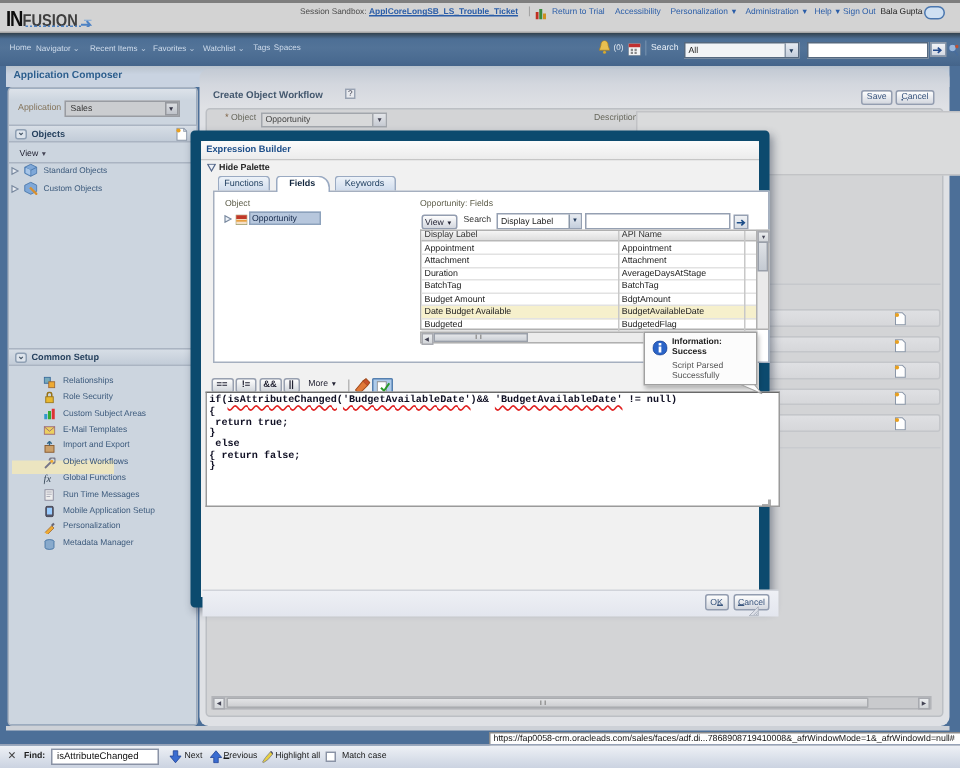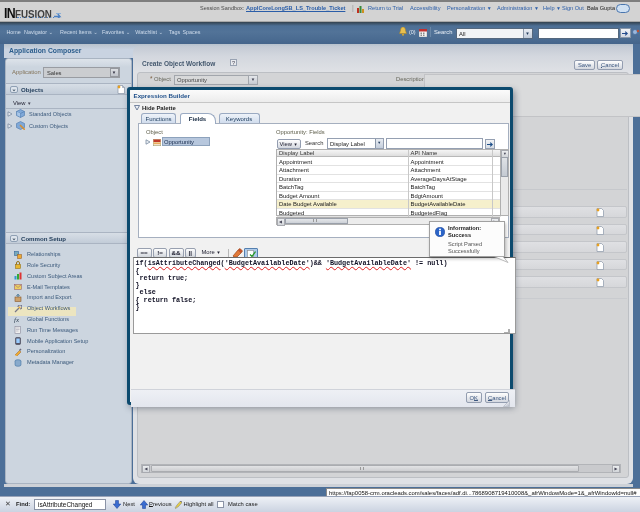--- a/index.html
+++ b/index.html
@@ -18,21 +18,21 @@
 
 #sidebar{left:5px;top:58px;width:126.5px;height:426px;background:linear-gradient(#dde3ea 0px,#ccd5df 8px);border:1px solid #a9b4c2;border-radius:3px;}
 .sbh{left:0;width:124.5px;height:11.5px;background:linear-gradient(#d7dee6,#c2ccd8);border-top:1px solid #aab4c2;border-bottom:1px solid #aab4c2;}
 .sbhtxt{font-size:6.1px;font-weight:bold;color:#26415e;}
 .sblink{font-size:5.5px;color:#3c5a7c;white-space:nowrap;}
 
 #main{left:133px;top:46px;width:500px;height:438px;background:#dfe1e5;border-radius:6px;background:linear-gradient(#c3cad4 0px,#d3d7de 10px,#dfe1e5 26px);}
 #maininner{left:4px;top:26px;width:492px;height:406px;background:#d3d4d6;border:1px solid #bcbfc4;border-radius:3px;}
 .btn{background:linear-gradient(#fefefe,#d3d7df);border:1px solid #939db0;border-radius:2px;color:#39557e;font-size:5.8px;text-align:center;}
 
-#dlg{left:126.5px;top:87px;width:386.5px;height:318px;background:#f1f1f1;border:3px solid #0c4a6e;border-radius:3px;box-shadow:2px 3px 6px rgba(40,50,70,0.45);}
+#dlg{left:126.5px;top:87px;width:386.5px;height:318px;background:#f1f1f1;border:7px solid #0c4a6e;border-radius:3px;box-shadow:2px 3px 6px rgba(40,50,70,0.45);}
 
 .trow{left:0;width:224.5px;height:8.5px;border-bottom:1px solid #e2e2e2;font-size:5.9px;color:#222;white-space:nowrap;}
 .tc1{position:absolute;left:2.5px;top:1px;}
 .tc2{position:absolute;left:134px;top:1px;}
 
 #code{left:3.5px;top:167px;width:383px;height:77px;background:#fff;border-top:1px solid #6b6b6b;border-left:1px solid #9a9a9a;border-right:1px solid #9a9a9a;border-bottom:1px solid #9a9a9a;font-family:"Liberation Mono",monospace;font-size:6.75px;line-height:7.3px;color:#101024;font-weight:bold;white-space:pre;padding:2.3px 0 0 1.5px;}
 .sq{text-decoration:underline;text-decoration-style:wavy;text-decoration-color:#e02020;text-decoration-thickness:1px;text-underline-offset:1px;}
 
 #findbar{left:0;top:496px;width:640px;height:16px;background:linear-gradient(#eef1f6,#cbd3e1);border-top:1px solid #98a3b8;}
 .ftxt{font-size:5.8px;color:#1a1a1a;white-space:nowrap;}
@@ -457,16 +457,16 @@
     <span>Personalization</span>
   </div>
 <div class="abs csi" style="top:358px;">
     <svg viewBox="0 0 8 8">
       <ellipse cx="4" cy="2" rx="3" ry="1.3" fill="#8ac" stroke="#369" stroke-width="0.5"></ellipse>
       <path d="M1 2 V6 a3 1.3 0 0 0 6 0 V2" fill="#8ac" stroke="#369" stroke-width="0.5"></path>
     </svg>
     <span>Metadata Manager</span>
   </div>
 <style>
-.csi{left:14px;width:110px;height:9px;}
+.csi{left:29px;width:110px;height:9px;}
 .csi svg{position:absolute;left:0;top:0.5px;width:8px;height:8px;}
 .csi span{position:absolute;left:13px;top:1.3px;font-size:5.6px;color:#3c5a7c;white-space:nowrap;}
 </style>
 
 </body></html>

